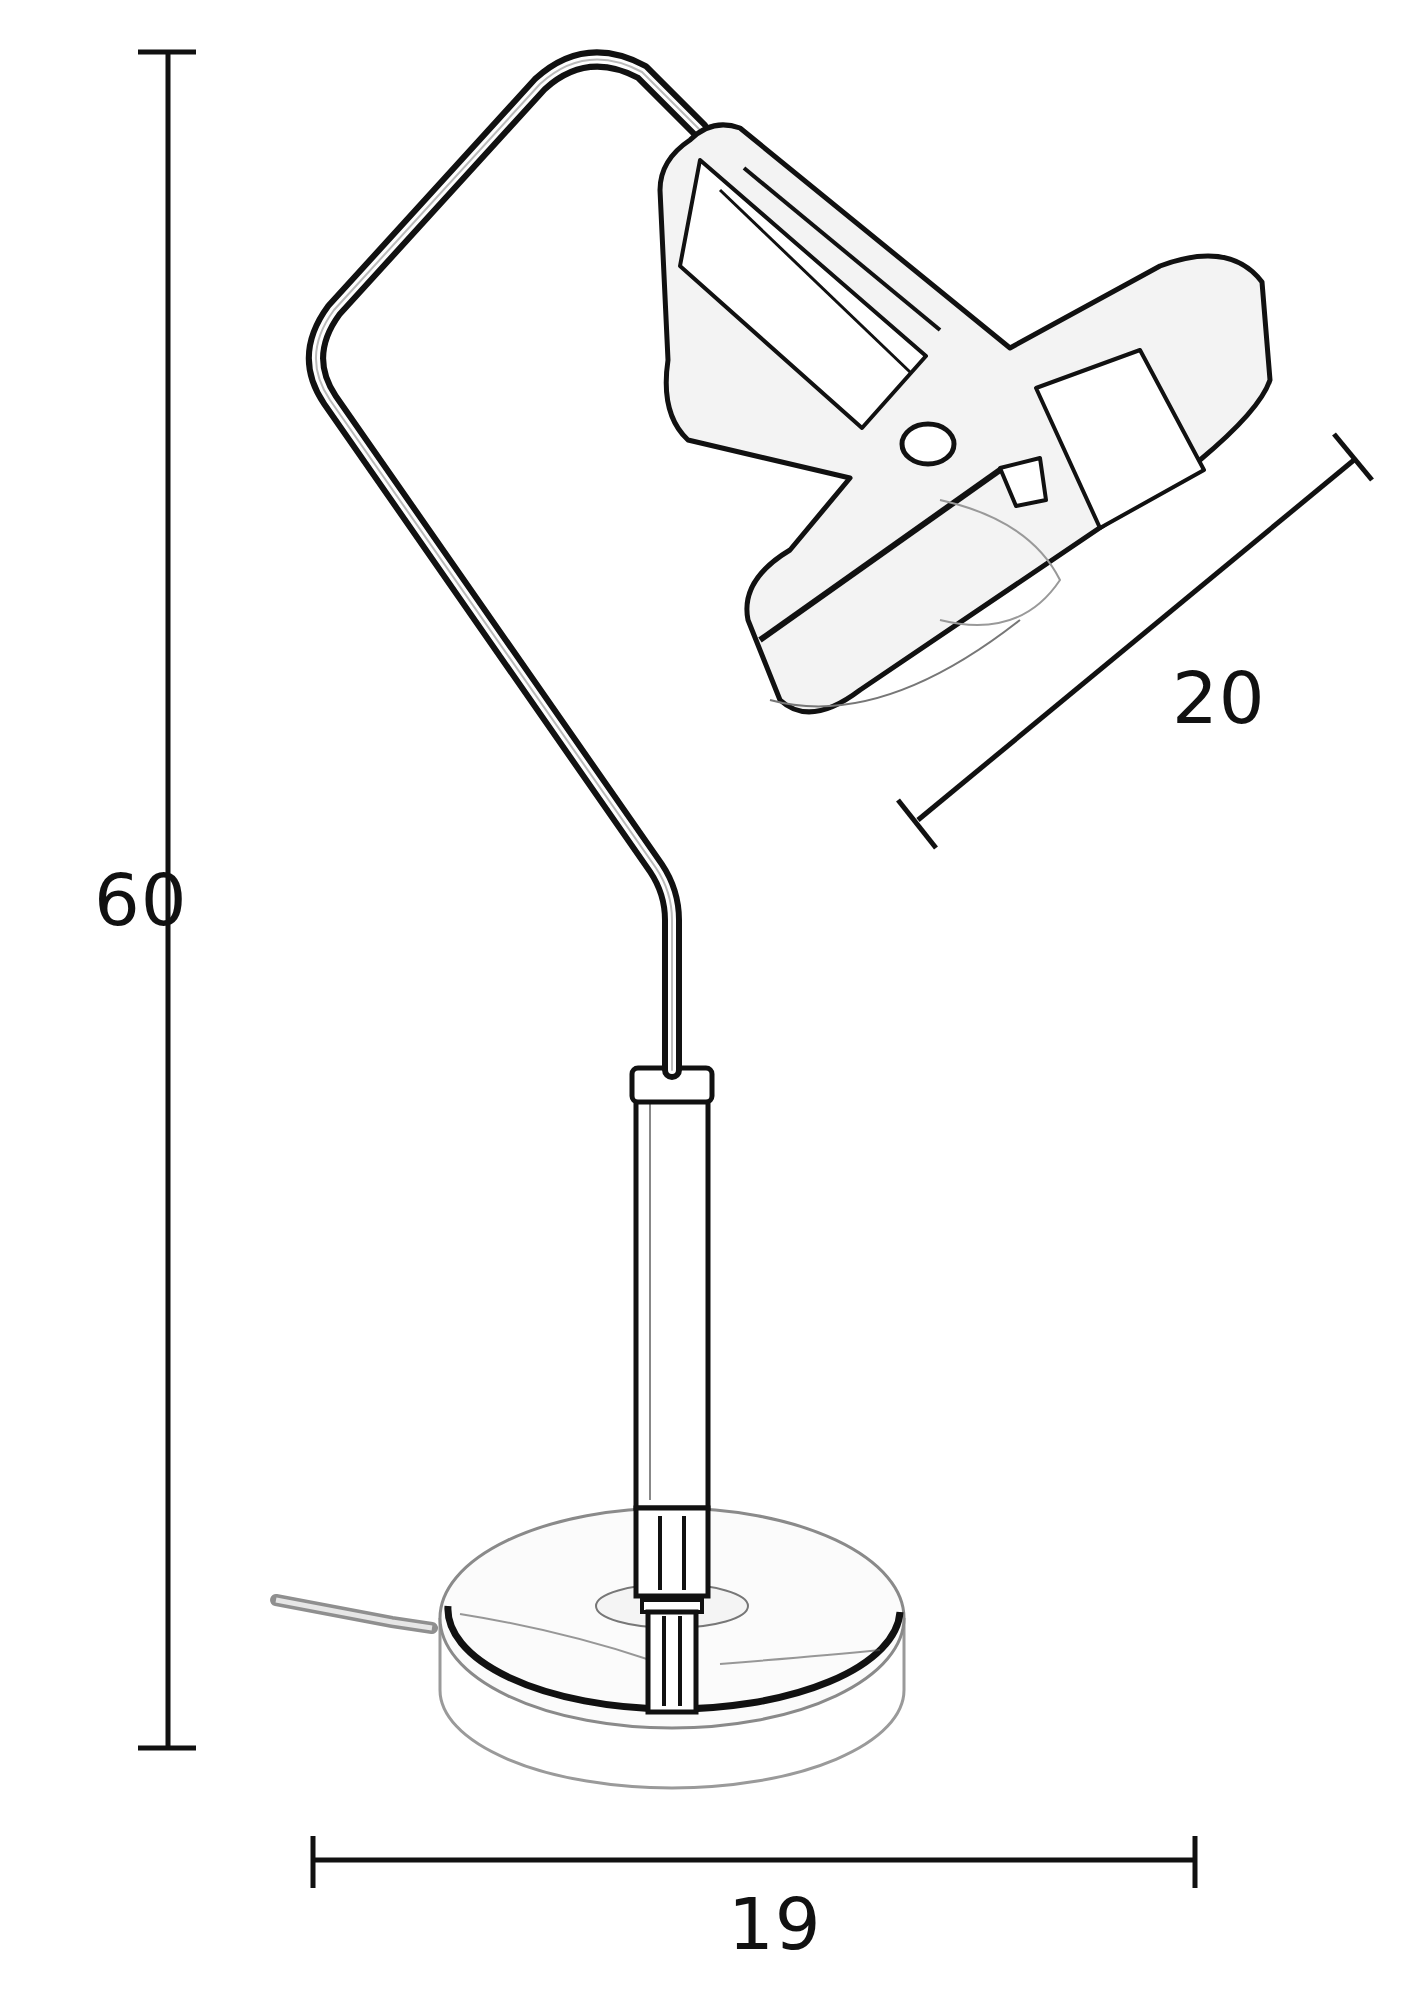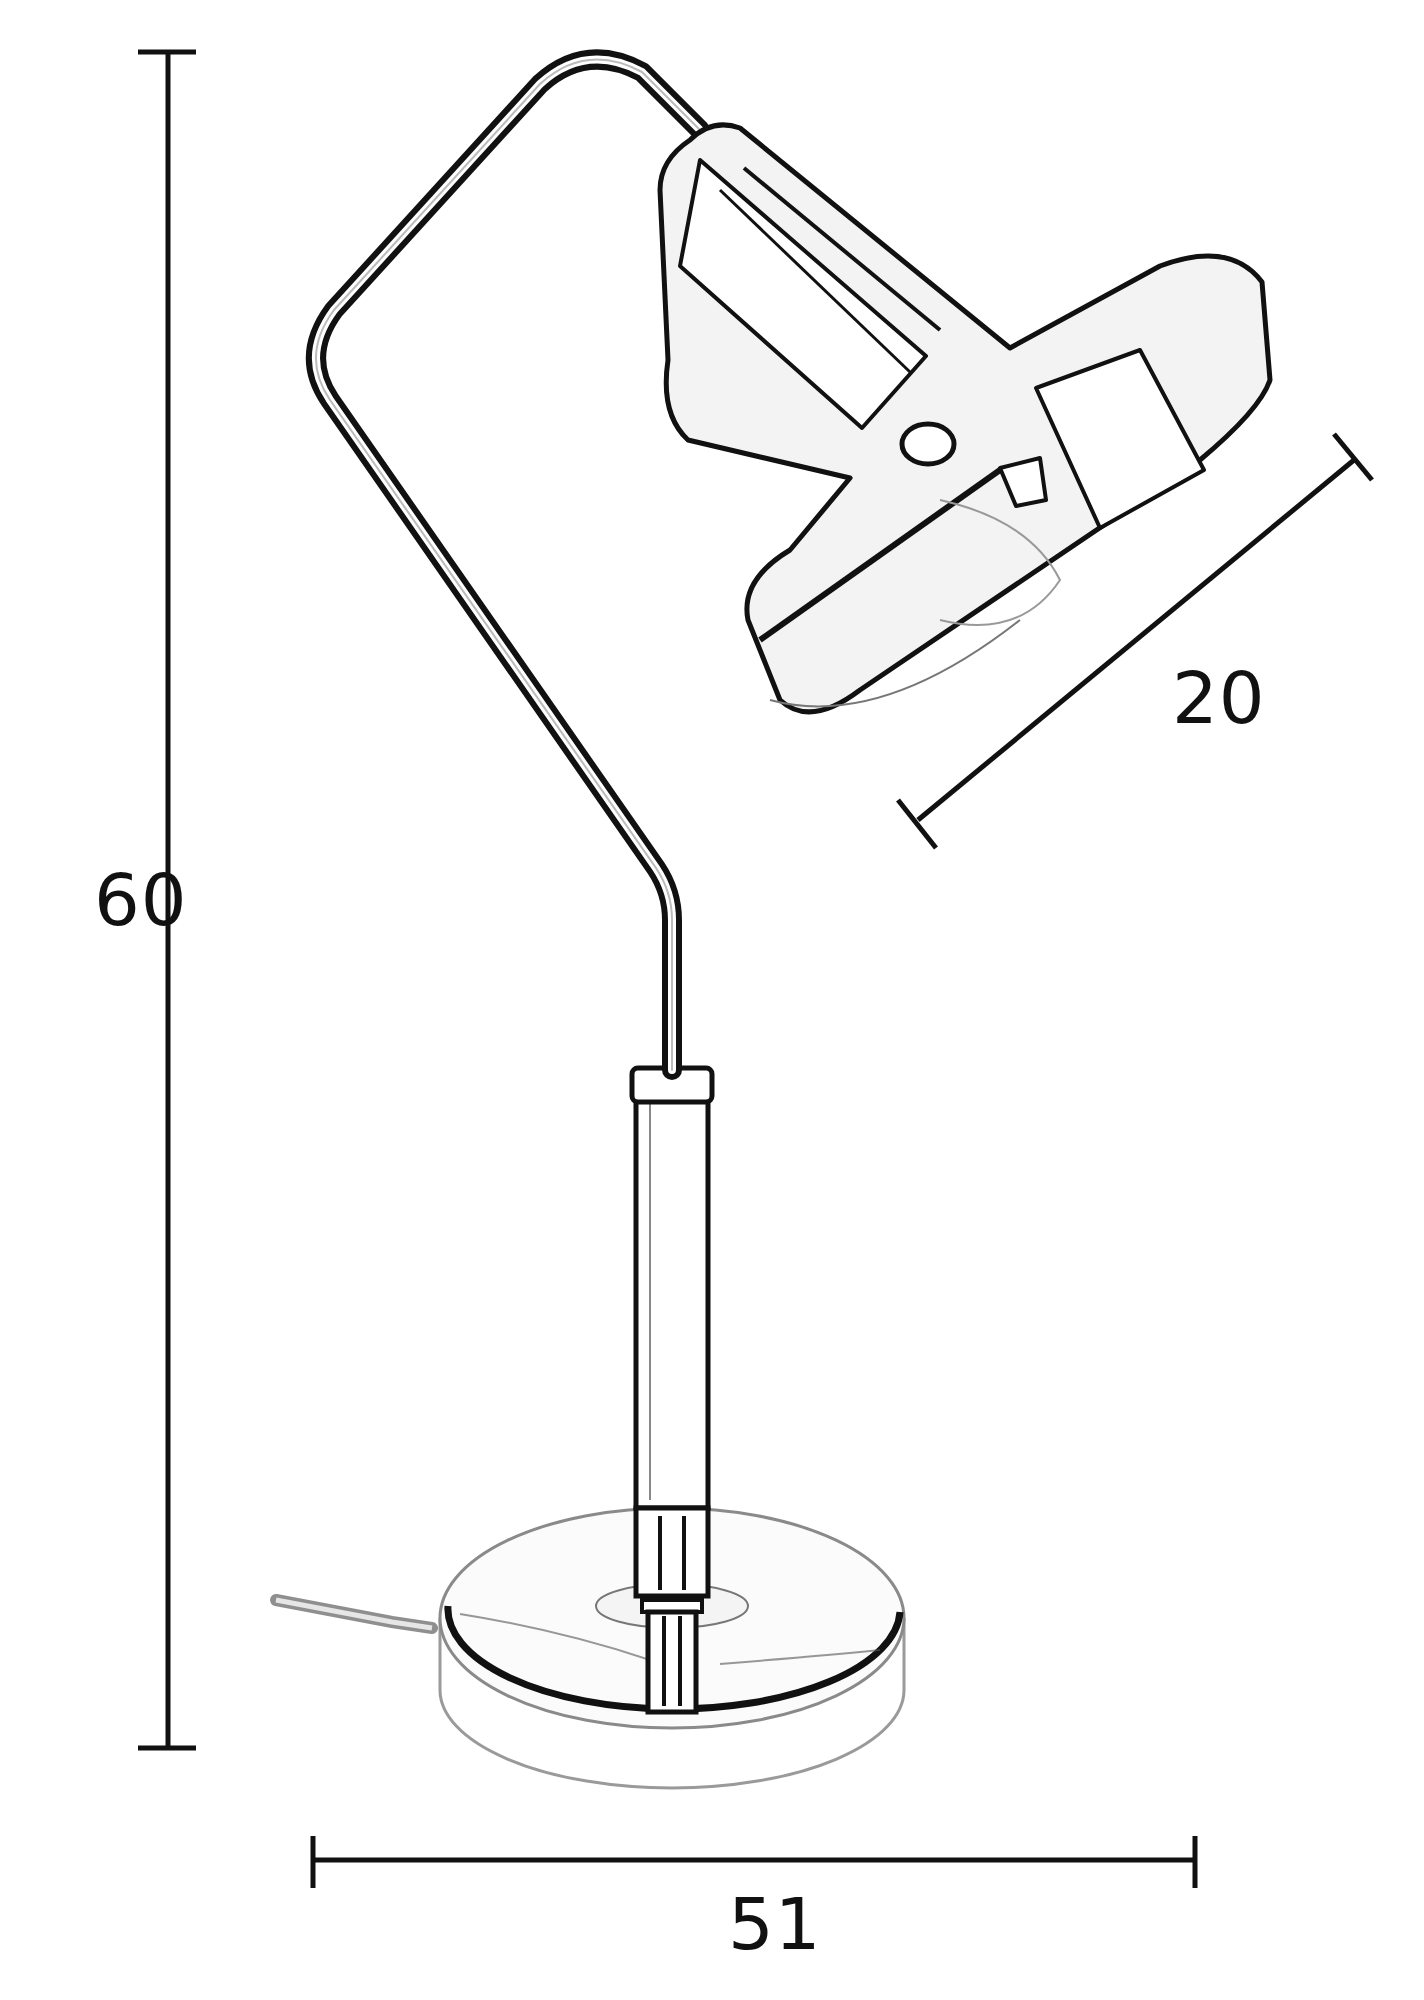--- a/index.html
+++ b/index.html
@@ -77,13 +77,13 @@
     <path d="M760 640 L1000 470" stroke-width="6" fill="none"></path>
     <ellipse cx="928" cy="444" rx="26" ry="20" fill="#ffffff" stroke-width="5"></ellipse>
     <path d="M1000 468 L1040 458 L1046 500 L1016 506 Z" fill="#ffffff" stroke-width="4"></path>
     <path d="M770 700 Q880 730 1020 620" fill="none" stroke="#777" stroke-width="2"></path>
     <path d="M940 500 Q1030 520 1060 580 Q1020 640 940 620" fill="none" stroke="#999" stroke-width="2"></path>
   </g>
 </svg>
 
 <div id="lbl-height" class="dim-label">60</div>
 <div id="lbl-shade" class="dim-label">20</div>
-<div id="lbl-width" class="dim-label">51</div>
+<div id="lbl-width" class="dim-label">19</div>
 
 </body></html>

